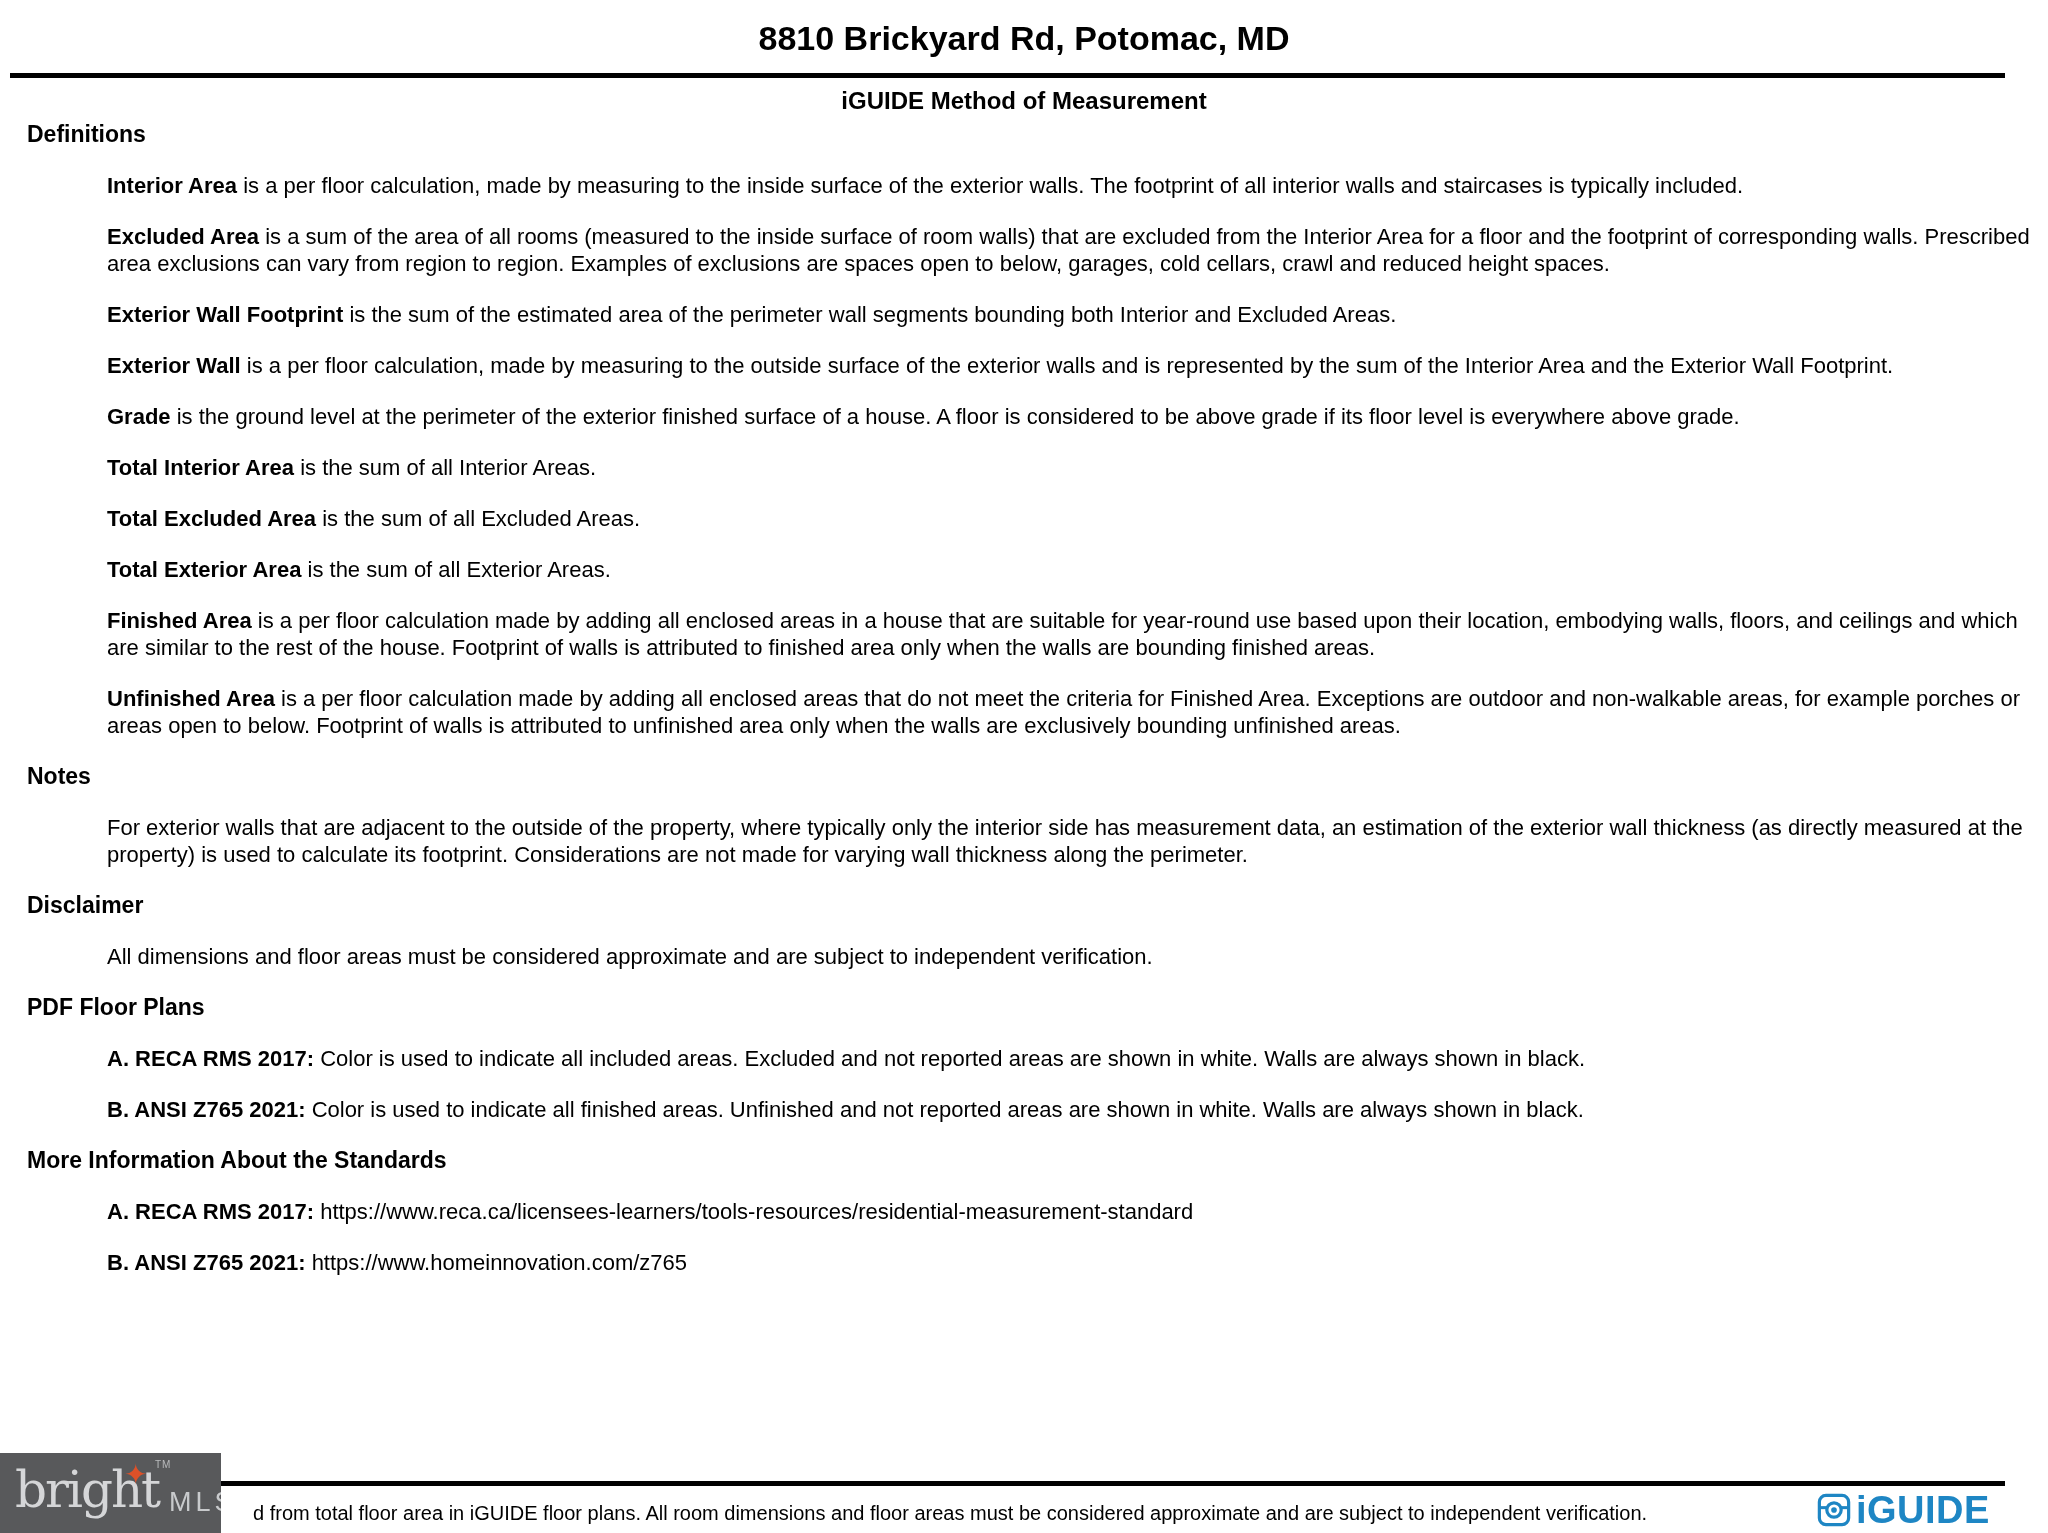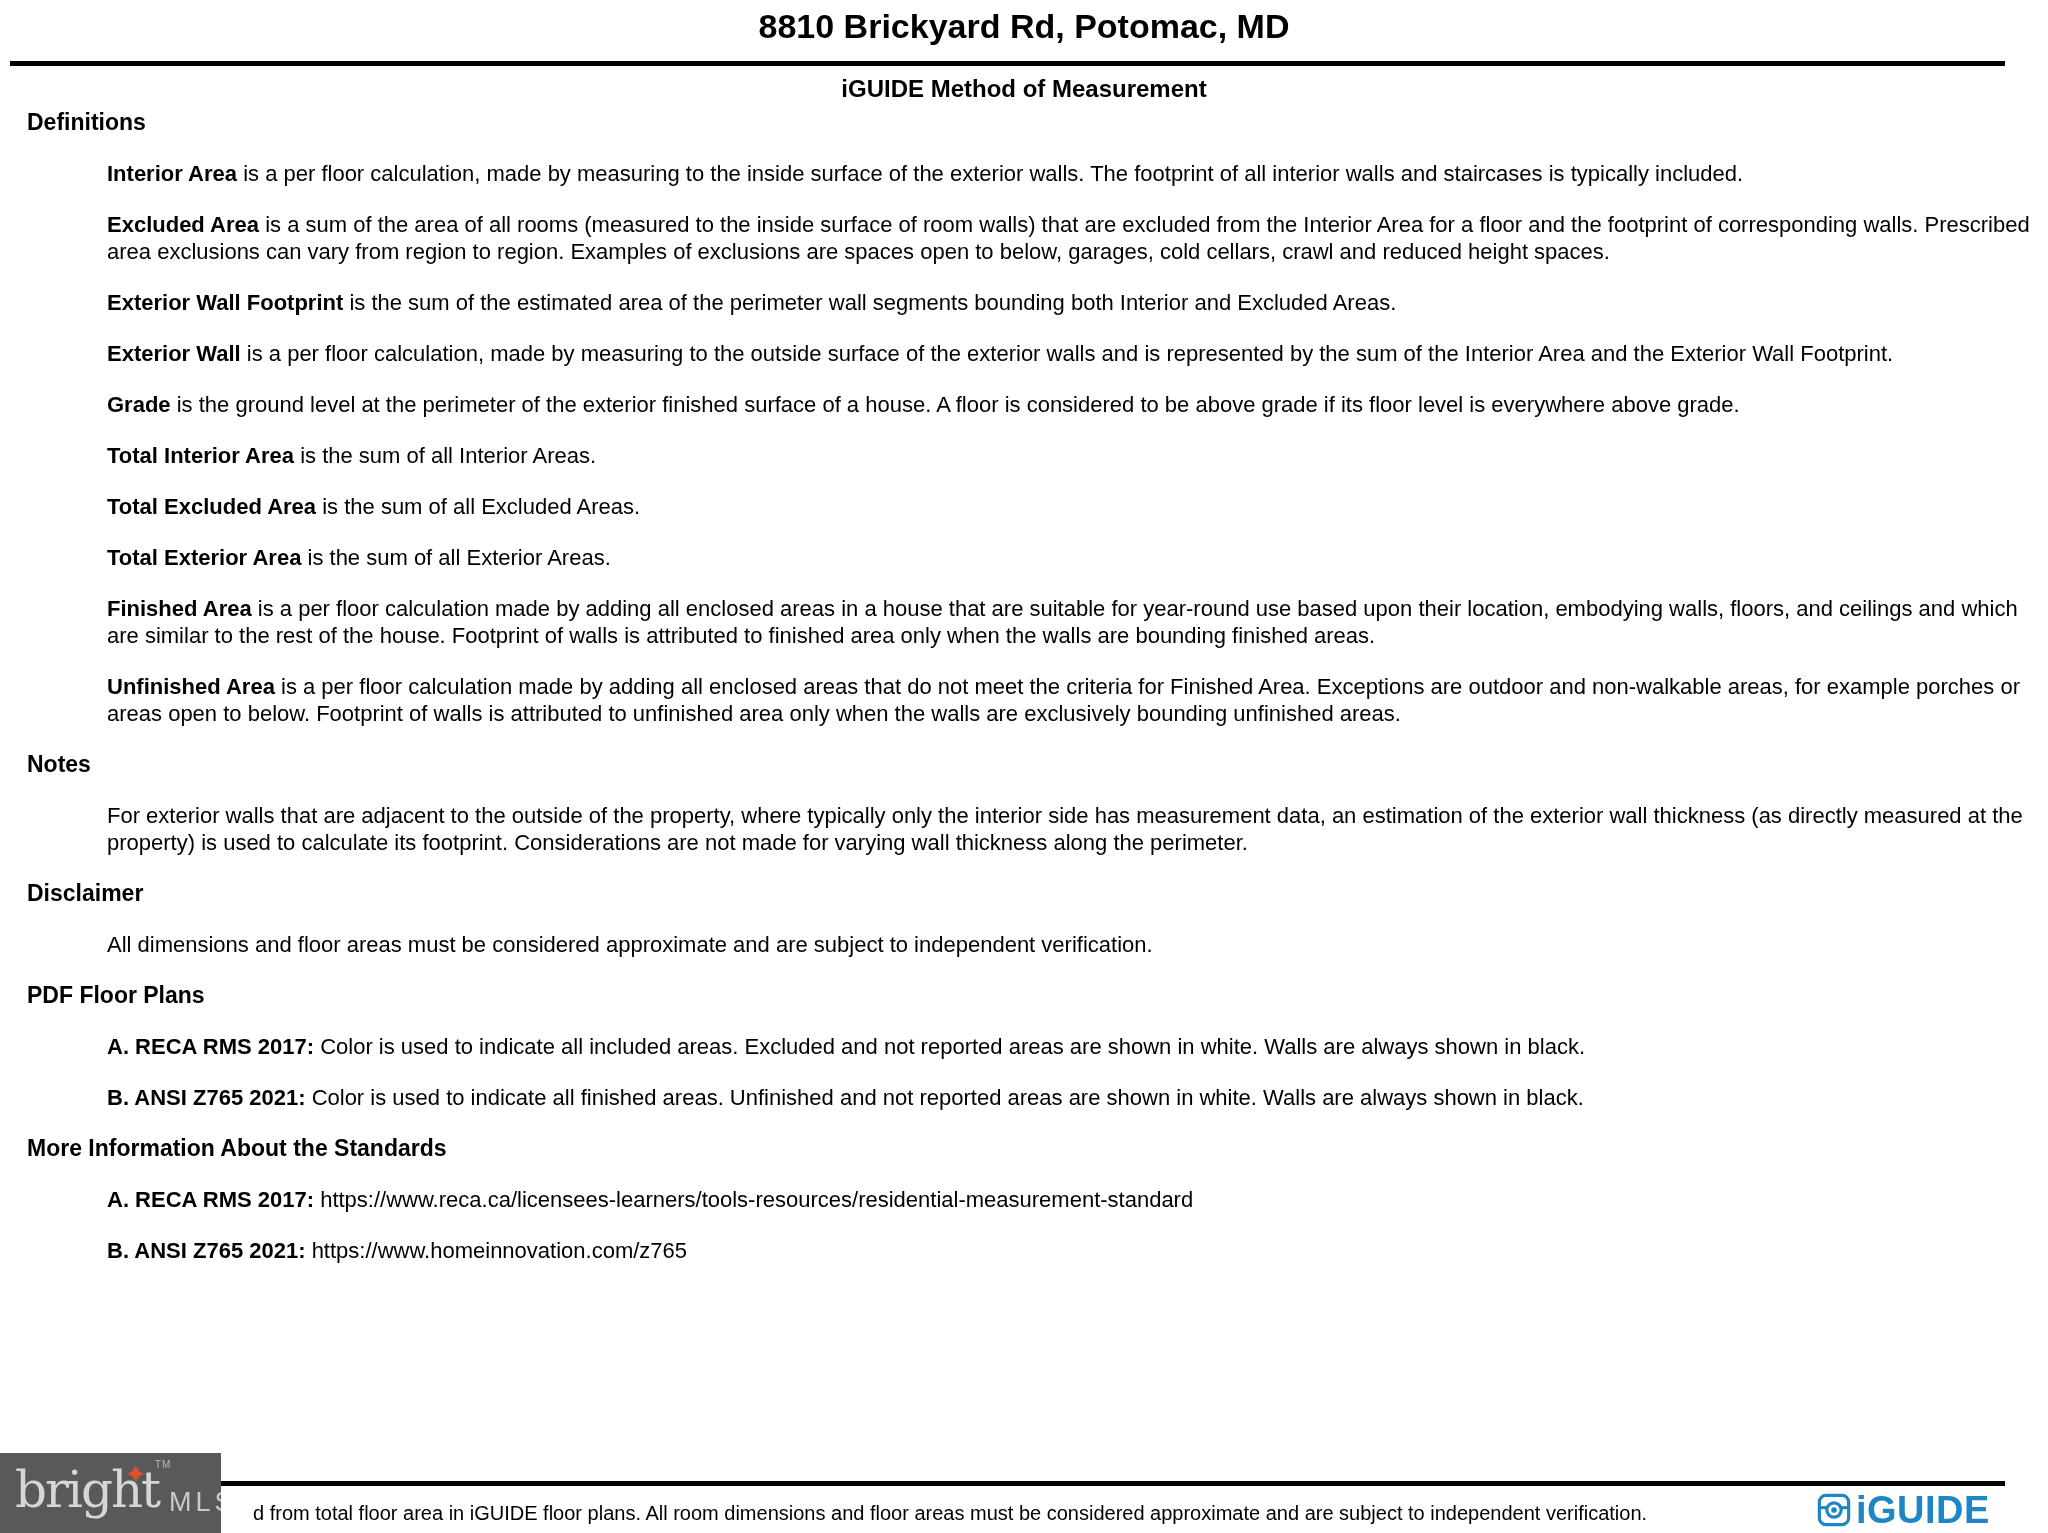--- a/index.html
+++ b/index.html
@@ -8,21 +8,21 @@
     background: #ffffff;
     color: #000000;
     font-family: "Liberation Sans", sans-serif;
     position: relative;
     overflow: hidden;
   }
   .page-title {
     font-size: 34px; font-weight: bold;
     line-height: 44px;
     text-align: center;
-    margin: 4px 0 13px 0;
+    margin: 16px 0 13px 0;
   }
   .header-rule {
     height: 5px; background: #000;
     margin: 0 43px 0 10px;
     border: 0;
   }
   .page-subtitle {
     font-size: 24px; font-weight: bold;
     line-height: 29px;
     text-align: center;

